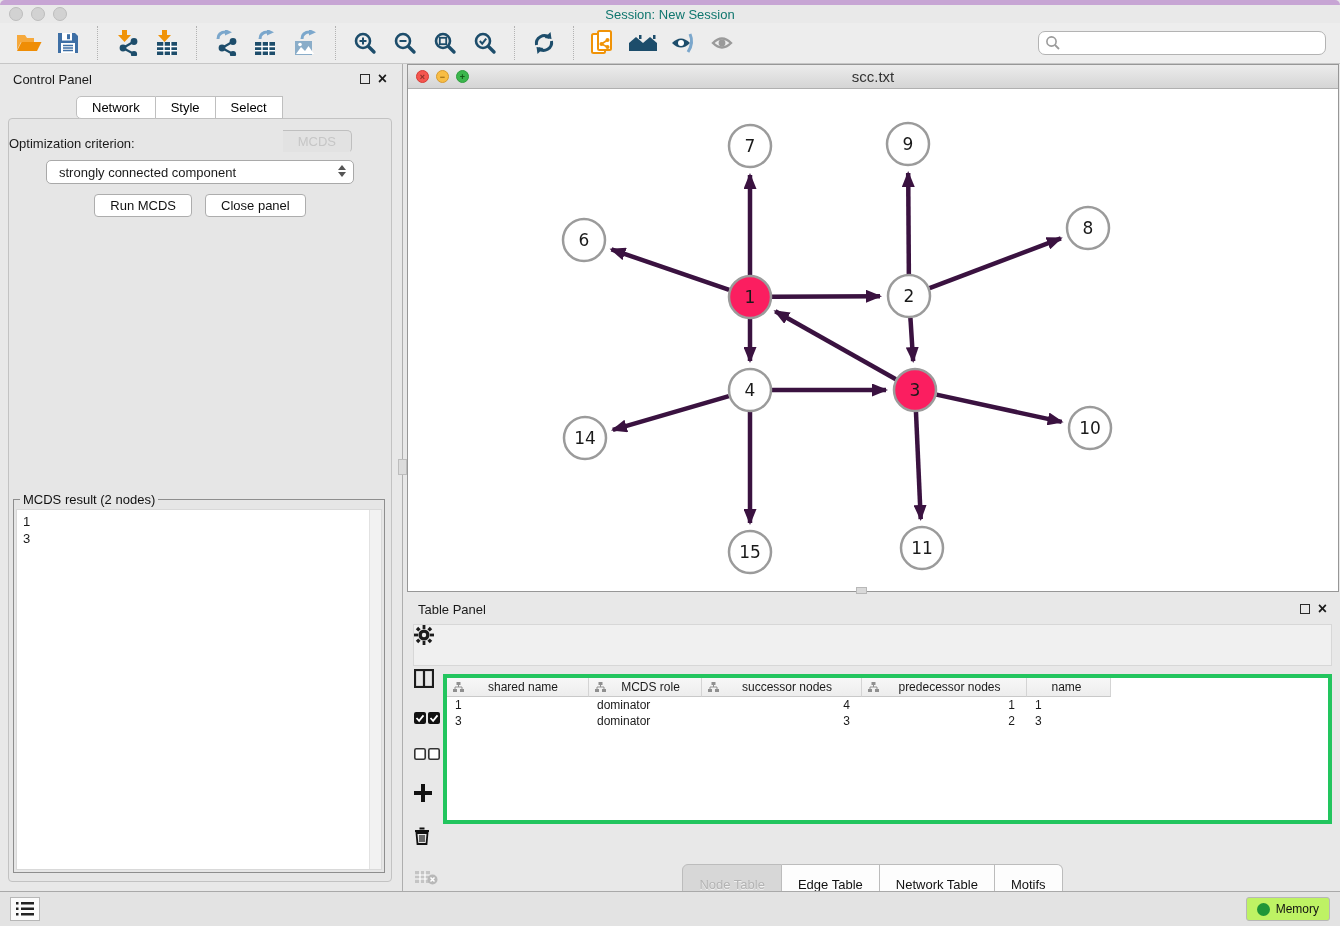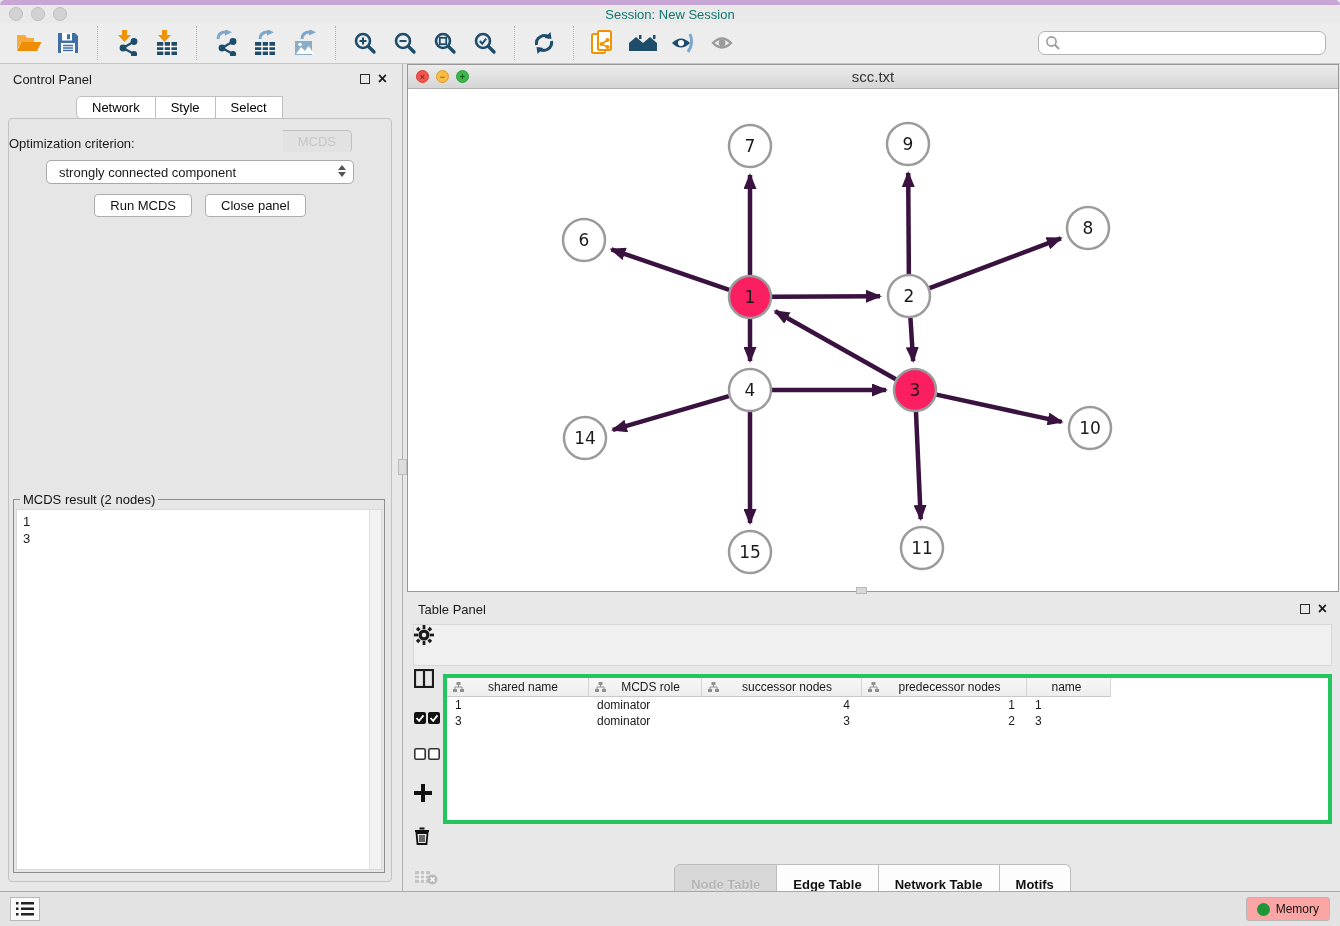--- a/index.html
+++ b/index.html
@@ -72,29 +72,29 @@
   .tp-table { position:absolute; left:8px; right:8px; top:78px; height:150px; background:#fff; border:4px solid #22c55e; overflow:hidden;margin-left:30px; }
   .tbl-head { display:flex; height:19px; }
   .th { display:flex; align-items:center; padding-left:6px; gap:4px; background:linear-gradient(#f7f7f7,#ededed); border-right:1px solid #d4d4d4; border-bottom:1px solid #c9c9c9; font-size:12px; }
   .th .th-label { flex:1; text-align:center; padding-right:10px; }
   .c0 { width:142px; } .c1 { width:113px;justify-content:flex-end; } .c2 { width:160px; } .c3 { width:165px; } .c4 { width:84px; }
   .tr { display:flex; height:16px; align-items:center; font-size:12px; }
   .td { height:16px; line-height:16px; }
   .td.left { padding-left:8px; text-align:left; }
   .td.right { padding-right:12px; text-align:right; }
   .tp-tabs { position:absolute; left:0; right:0; top:268px; display:flex; justify-content:center; }
-  .tp-tab { height:40px; padding:0 16px; display:flex; align-items:center; background:#fdfdfd; border:1px solid #bcbcbc; border-left:none; font-size:13px; font-weight:bold; color:#111; }
+  .tp-tab { height:40px; padding:0 16px; display:flex; align-items:center; background:#fdfdfd; border:1px solid #bcbcbc; border-left:none; font-size:13px; font-weight:normal; color:#111; }
   .tp-tab:first-child { border-left:1px solid #bcbcbc; border-radius:6px 0 0 6px; }
   .tp-tab:last-child { border-radius:0 6px 6px 0; }
   .tp-tab.selected { background:#d7d7d7; color:#b3b3b3; text-shadow:0 1px 0 #f2f2f2; }
 
   
   .statusbar { position:absolute; left:0; top:891px; width:1340px; height:35px; background:#e3e3e3; border-top:1px solid #a9a9a9; display:flex; align-items:center; padding:0 10px; }
   .menu-btn { width:30px; height:24px; background:#fbfbfb; border:1px solid #b7b7b7; display:flex; align-items:center; justify-content:center; }
-  .memory-btn { margin-left:auto; height:24px; padding:0 10px; background:#fca5a5; border:1px solid #b7b7b7; border-radius:3px; display:flex; align-items:center; gap:6px; font-size:12px; color:#111; }
+  .memory-btn { margin-left:auto; height:24px; padding:0 10px; background:#bef264; border:1px solid #b7b7b7; border-radius:3px; display:flex; align-items:center; gap:6px; font-size:12px; color:#111; }
   .green-dot { width:13px; height:13px; border-radius:50%; background:#1f9638; }
 </style>
 </head>
 <body>
 
 <div class="top-strip"></div>
 
 <div class="titlebar">
   <span class="traffic-dot"></span>
   <span class="traffic-dot"></span>

